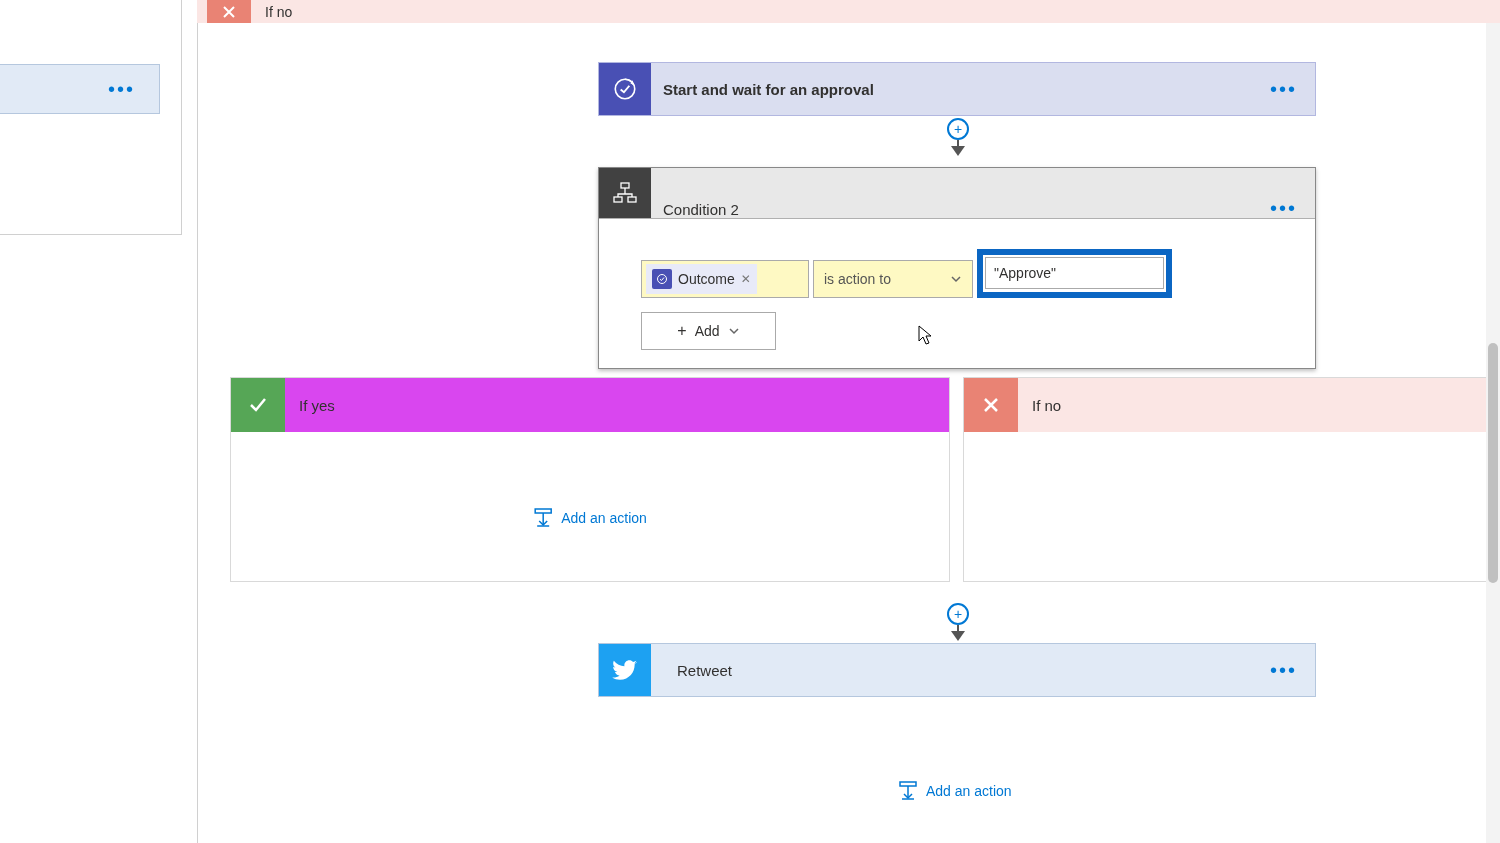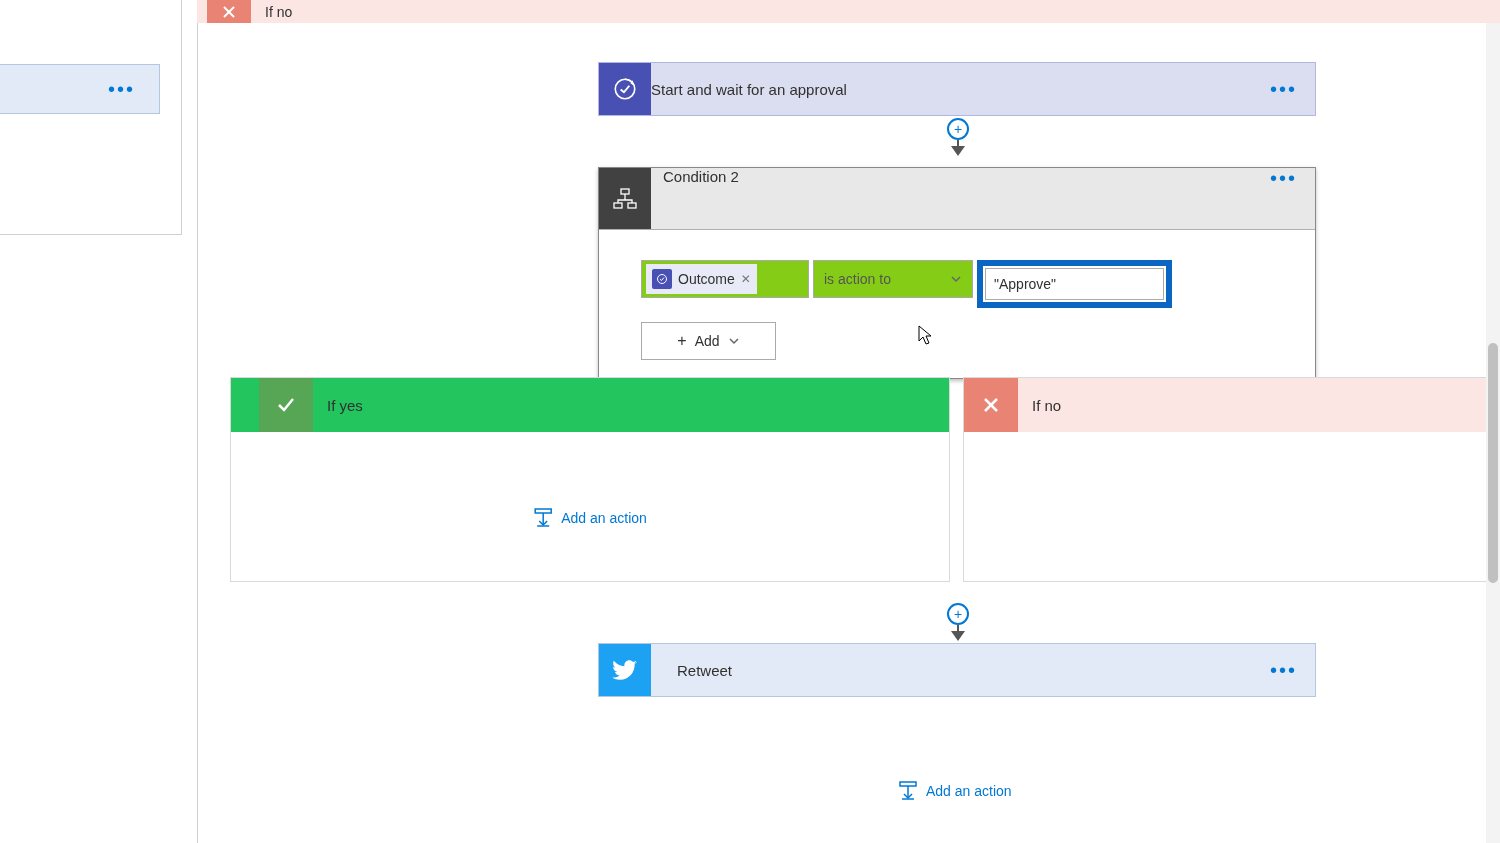--- a/index.html
+++ b/index.html
@@ -94,22 +94,23 @@
   .card .icon-box {
     width: 52px;
     height: 100%;
     display: flex;
     align-items: center;
     justify-content: center;
     flex-shrink: 0;
   }
   .card .title {
     flex: 1;
-    padding-left: 0;
+    padding-left: 12px;
     font-size: 15px;
+    font-weight: bold;
   }
   .card .more {
     padding-right: 18px;
     color: #0078d4;
   }
 
   .approval-card {
     left: 400px;
     top: 39px;
     width: 718px;
@@ -121,25 +122,25 @@
   .condition-wrap {
     position: absolute;
     left: 400px;
     top: 144px;
     width: 718px;
     border: 1px solid #888;
     box-shadow: 0 2px 4px rgba(0,0,0,0.25);
     background: #ffffff;
   }
   .condition-header {
-    height: 62px;
+    height: 51px;
     background: #e8e8e8;
     border-bottom: 1px solid #b0b0b0;
     display: flex;
-    align-items: flex-start;
+    align-items: flex-end;
   }
   .condition-header .icon-box {
     width: 52px;
     height: 100%;
     background: #414141;
     display: flex;
     align-items: center;
     justify-content: center;
   }
   .condition-header .title {
@@ -155,22 +156,23 @@
   .cond-row {
     display: flex;
     gap: 4px;
     margin-bottom: 14px;
   }
   .cond-box {
     height: 38px;
     border: 1px solid #aaa;
     display: flex;
     align-items: center;
-    background: #84cc16;
+    background: #fef9c3;
     font-size: 14px;
+    margin-top: 11px;
   }
   .outcome-box {
     width: 168px;
     padding: 4px;
   }
   .outcome-chip {
     display: flex;
     align-items: center;
     height: 30px;
     background: #e8eaf8;
@@ -254,21 +256,21 @@
     display: flex;
     align-items: center;
   }
   .branch-header .icon-box {
     width: 54px;
     height: 100%;
     display: flex;
     align-items: center;
     justify-content: center;
   }
-  .branch-left .branch-header { background: #22c55e; padding-left: 28px; }
+  .branch-left .branch-header { background: #d946ef; }
   .branch-left .icon-box { background: #56a656; }
   .branch-right .branch-header { background: #fbe6e4; }
   .branch-right .icon-box { background: #e98374; }
   .branch-header .title { padding-left: 14px; font-size: 15px; }
 
   .add-action {
     position: absolute;
     left: 50%;
     transform: translateX(-50%);
     top: 130px;

